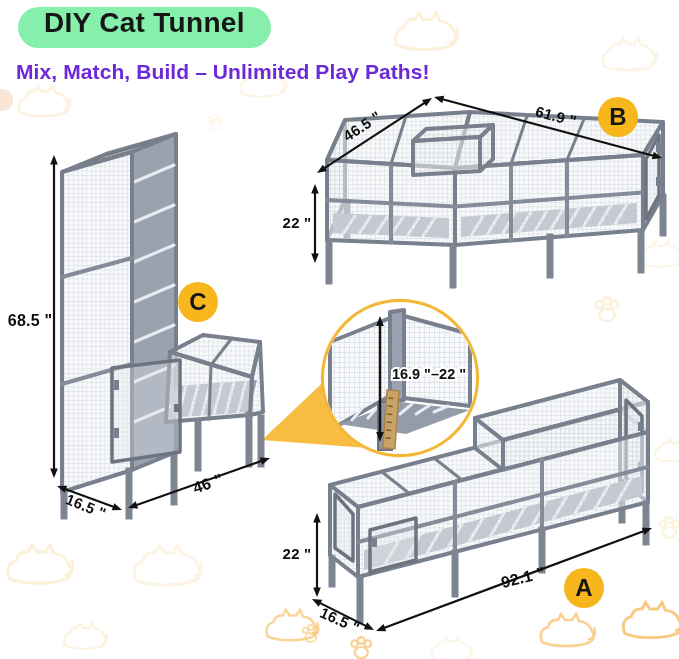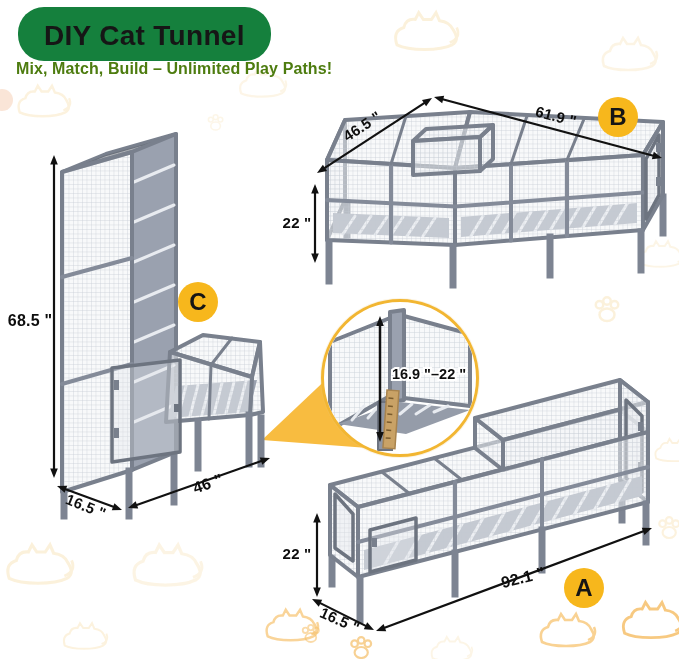--- a/index.html
+++ b/index.html
@@ -19,25 +19,25 @@
   .dim{
     position:absolute;z-index:45;font-weight:700;color:#0e0e0e;white-space:nowrap;
     transform:translate(-50%,-50%) rotate(var(--r,0deg));font-size:15px;letter-spacing:.2px;
   }
   .badge{
     position:absolute;z-index:46;width:40px;height:40px;border-radius:50%;background:#F7B71C;
     color:#151515;font-weight:700;font-size:24px;display:flex;align-items:center;justify-content:center;
     transform:translate(-50%,-50%);
   }
   .brand-pill{
-    position:absolute;left:18px;top:7px;z-index:50;background:#15803d;border-radius:26px;
-    padding:13px 26px 9px 26px;color:#161616;font-weight:700;font-size:28px;letter-spacing:.3px;
+    position:absolute;left:18px;top:7px;z-index:50;background:#86efac;border-radius:26px;
+    padding:0 26px 9px 26px;color:#161616;font-weight:700;font-size:28px;letter-spacing:.3px;
   }
   .subtitle{
-    position:absolute;left:16px;top:60px;z-index:50;color:#4d7c0f;font-weight:700;font-size:16px;
+    position:absolute;left:16px;top:60px;z-index:50;color:#6d28d9;font-weight:700;font-size:21px;
     letter-spacing:.1px;
   }
   .face{stroke:#79808d;stroke-width:4;stroke-linejoin:round;}
   .beam{stroke:#848b99;stroke-width:4;fill:none;stroke-linecap:round;}
   .beam2{stroke:#79808d;stroke-width:3;fill:none;stroke-linecap:round;}
   .leg{stroke:#7d8492;stroke-width:7;stroke-linecap:square;}
   .slats{stroke:#e8ebf0;stroke-width:3;fill:none;stroke-linecap:round;}
   .door{fill:rgba(226,229,235,0.35);stroke:#6d7480;stroke-width:3.5;stroke-linejoin:round;}
 </style>
 </head>

